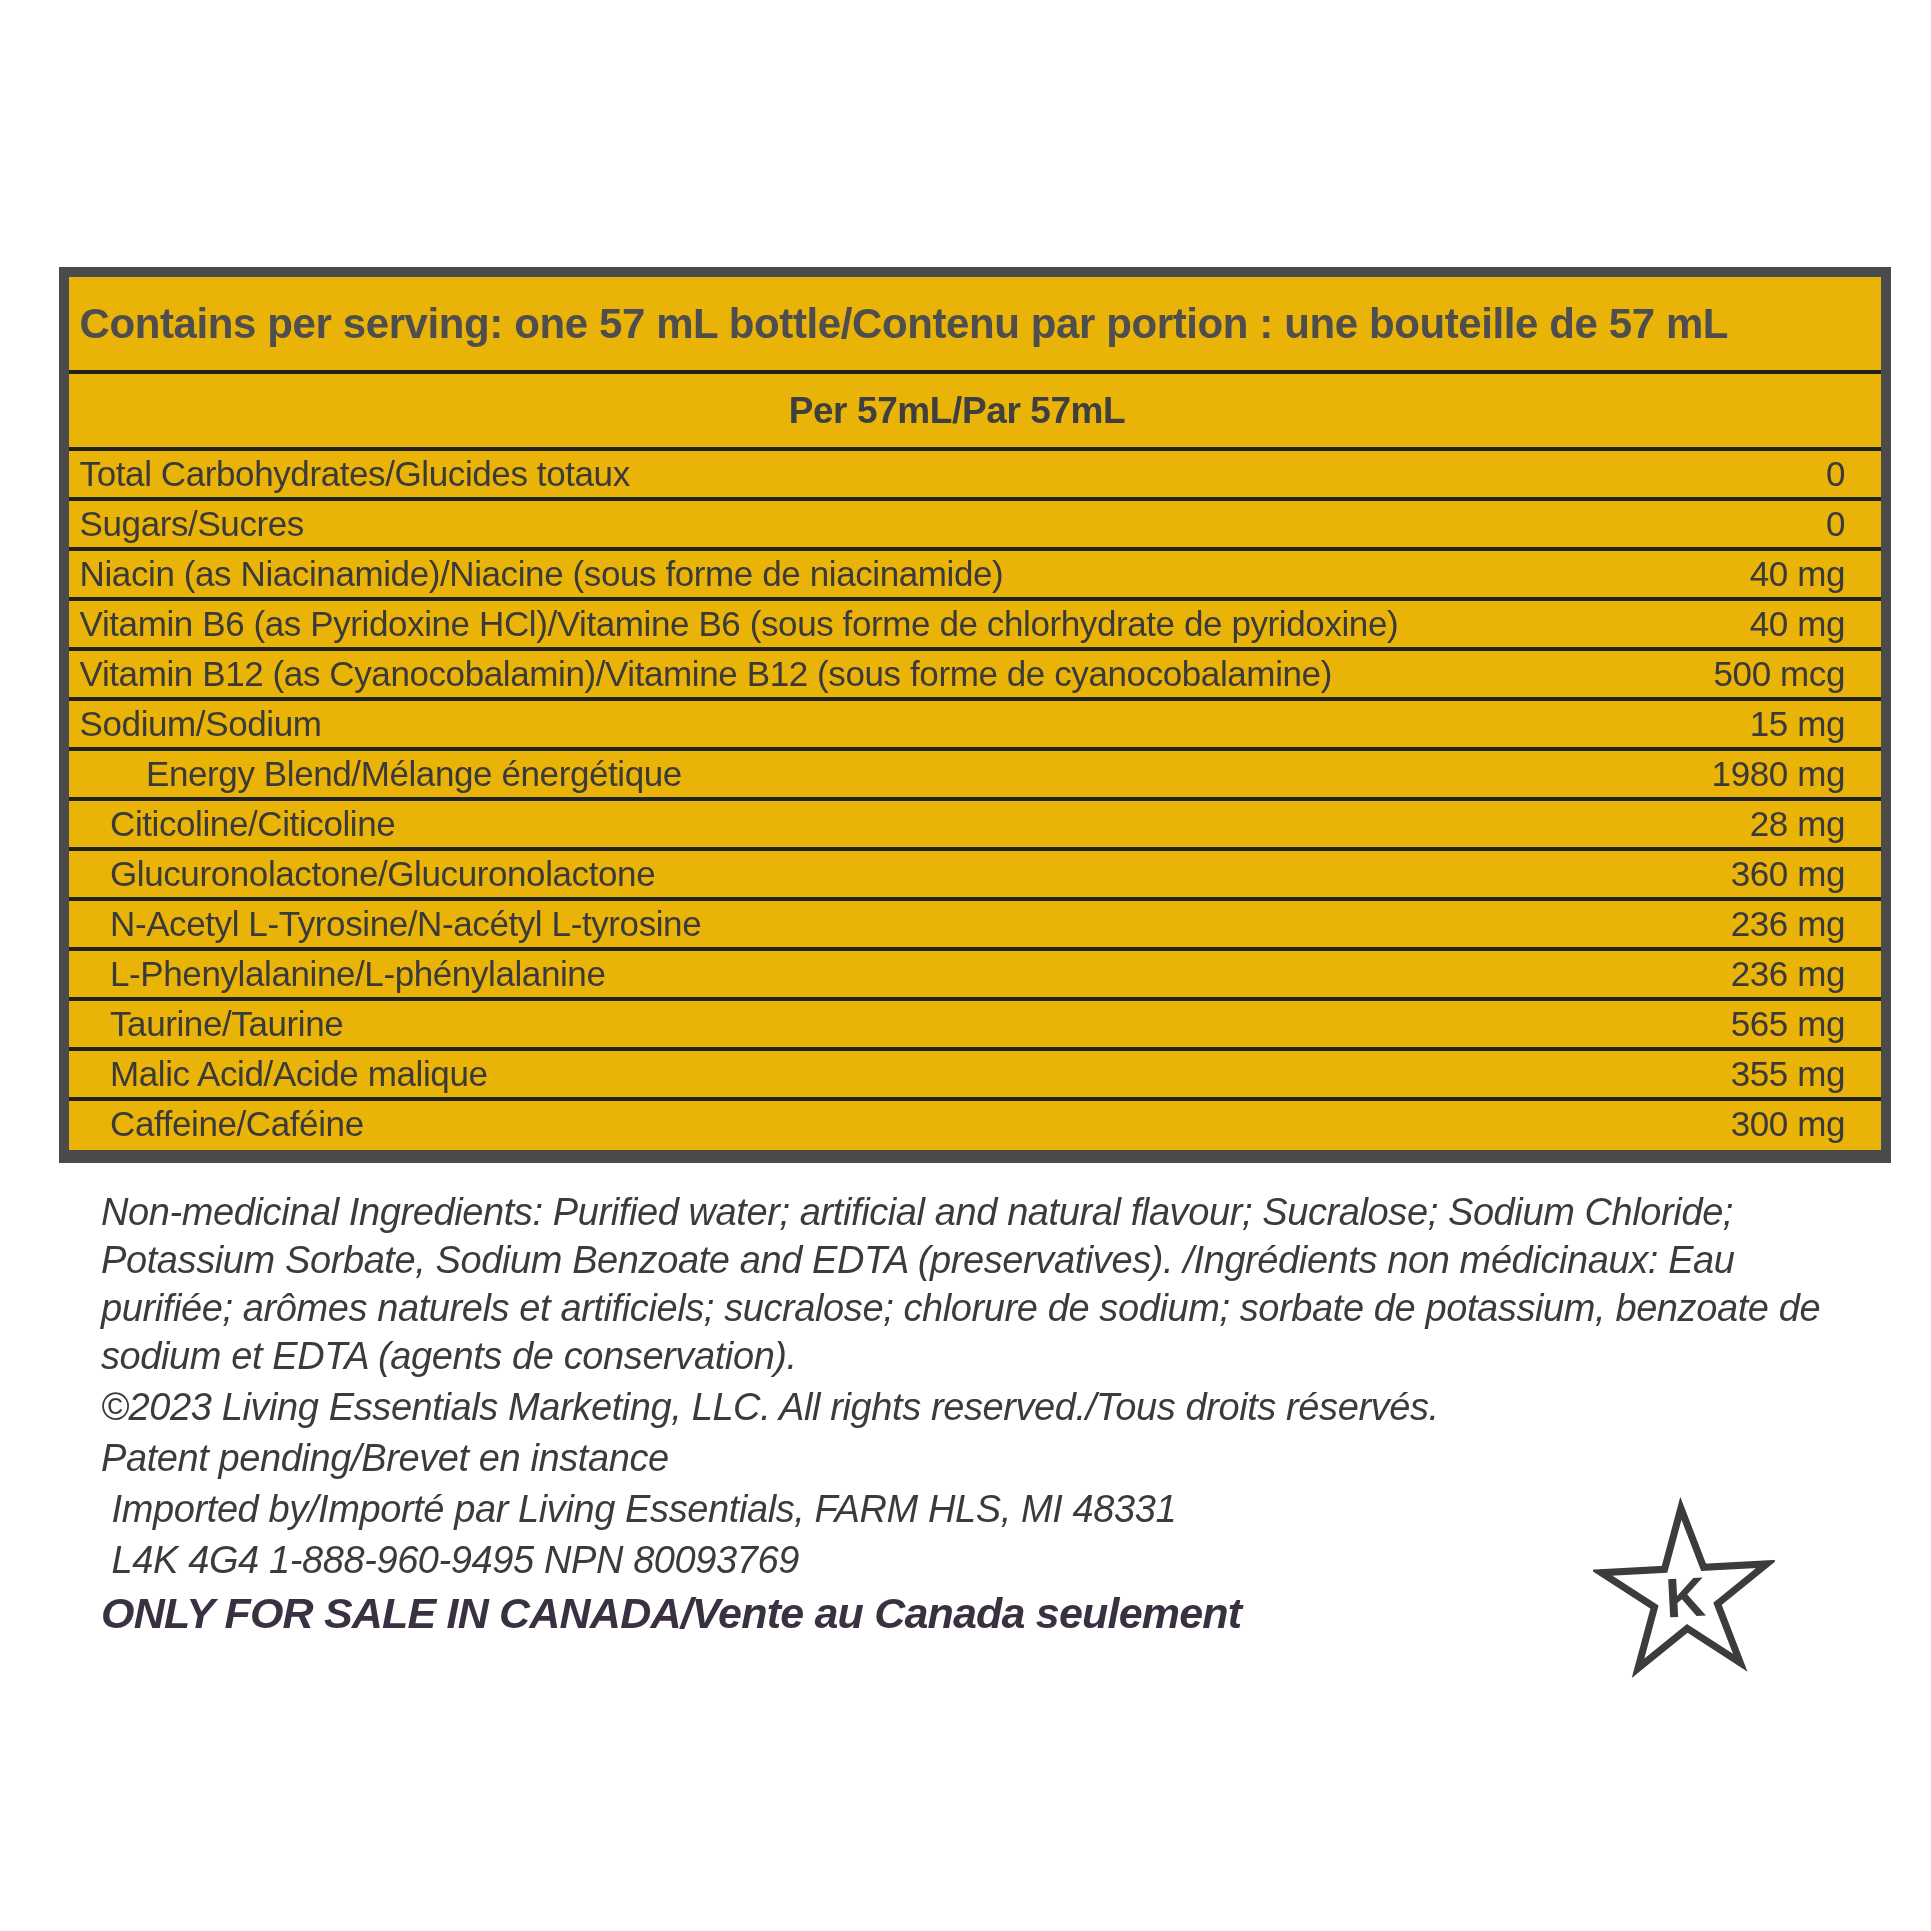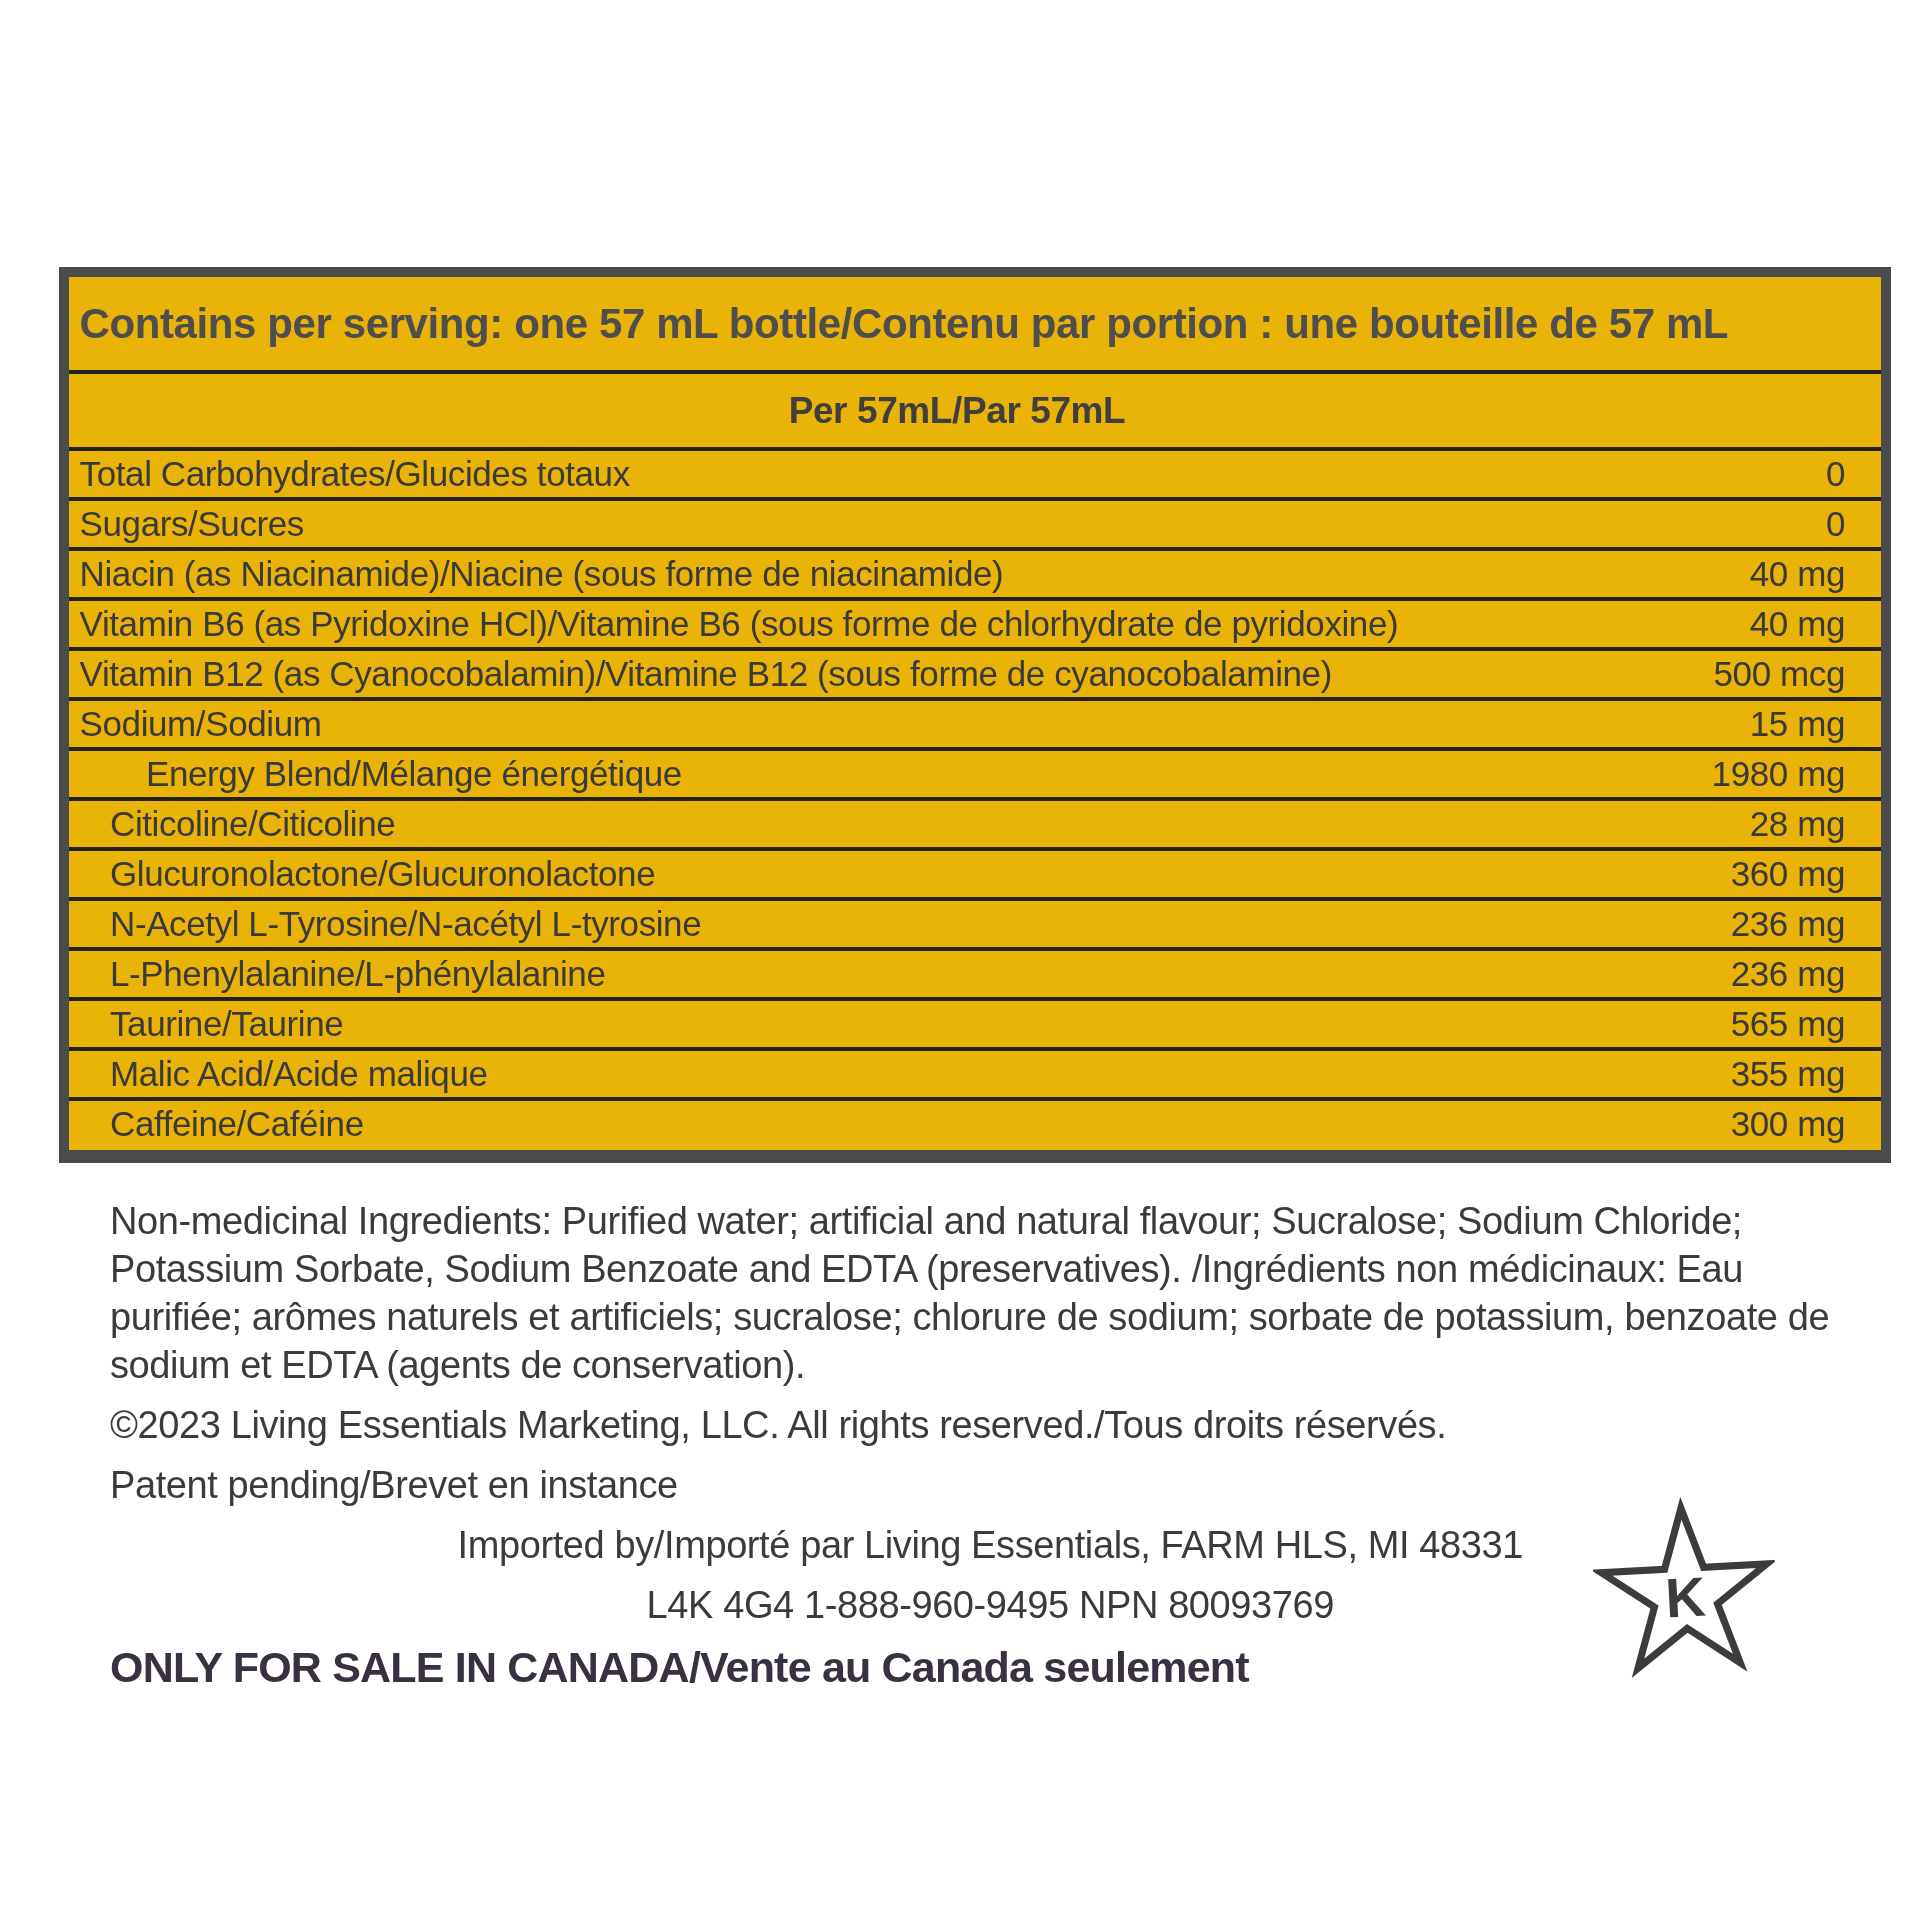--- a/index.html
+++ b/index.html
@@ -33,24 +33,24 @@
   .row-label{white-space:nowrap;}
   .row-value{padding-right:36px;white-space:nowrap;}
   .ind-0{padding-left:10.6px;}
   .ind-1{padding-left:33px;margin-left:44px;}
   .ind-2{padding-left:41px;}
   
   .footer{
     position:absolute;left:97px;top:1184px;width:1776px;
     font-size:38px;line-height:48px;letter-spacing:-0.4px;color:#3b3b3b;
   }
-  .footer p{margin:13px;}
+  .footer p{margin:4px;font-style:italic;}
   .para{margin-bottom:7.6px;width:1769px;}
   .line{margin-bottom:7.6px;line-height:47px;white-space:nowrap;}
-  .line-indented{padding-left:10.6px;text-align:center;}
+  .line-indented{padding-left:10.6px;}
   .sale-line{
     margin-top:20px;font-size:43px;line-height:50px;font-weight:bold;
     letter-spacing:-0.8px;color:#393141;white-space:nowrap;
   }
   
   .kosher{
     position:absolute;left:1594px;top:1497px;width:182px;height:179px;
     transform:rotate(-3deg);
   }
   .kosher svg{width:100%;height:100%;}

